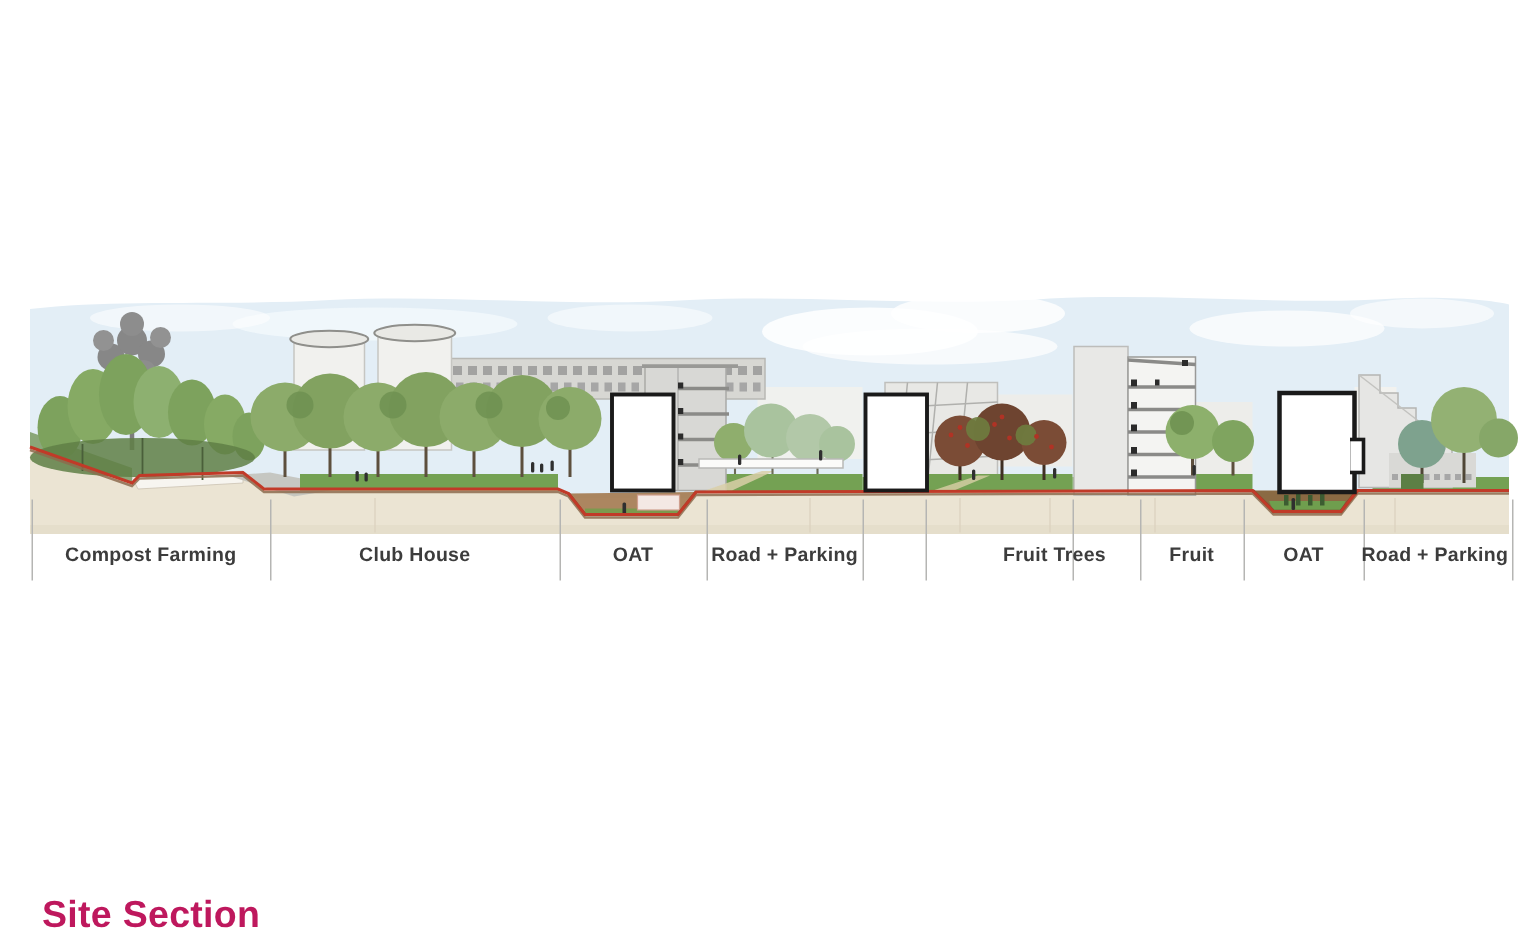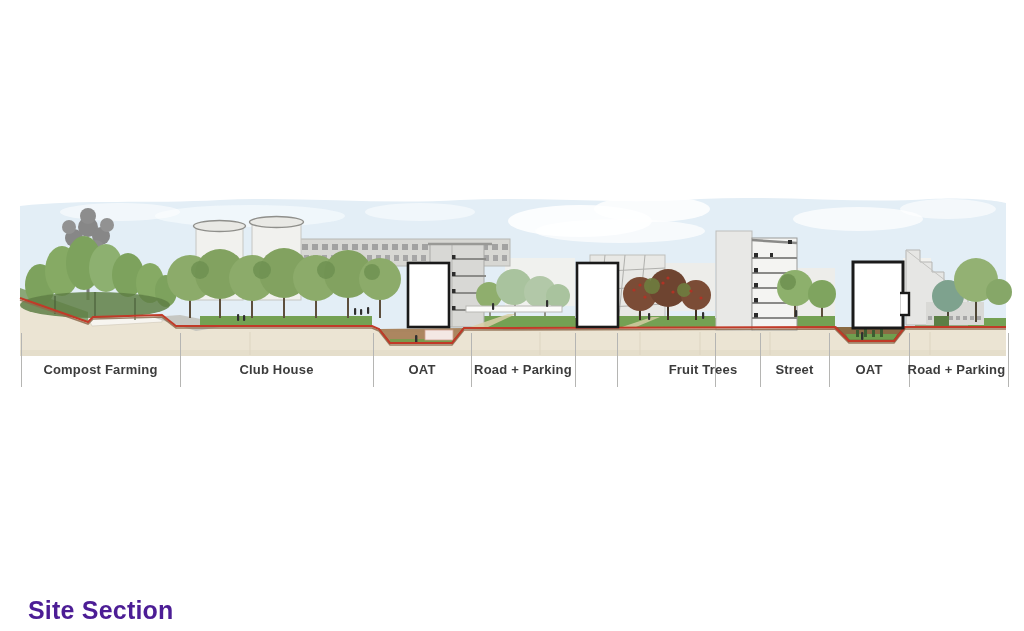--- a/index.html
+++ b/index.html
@@ -4,21 +4,21 @@
 <style>
   html,body{margin:0;padding:0;background:#ffffff;}
   .stage{position:relative;width:1024px;height:631px;background:#ffffff;overflow:hidden;
          font-family:"Liberation Sans", sans-serif;}
   .illustration{position:absolute;left:0;top:0;}
   .zone-label{position:absolute;top:361px;height:18px;line-height:18px;
               font-size:13px;font-weight:700;color:#3c3c3c;text-align:center;
               letter-spacing:.2px;white-space:nowrap;}
   .divider{position:absolute;top:333px;width:1px;height:54px;background:#b5b5b3;}
   .page-title{position:absolute;left:28px;top:596px;font-size:25px;font-weight:600;
-              color:#4c1d95;letter-spacing:.2px;}
+              color:#be185d;letter-spacing:.2px;}
 </style>
 </head>
 <body>
 
 <div class="stage">
 
   <svg class="illustration" width="1024" height="631" viewBox="0 0 1024 631">
 
     <g>
       <path d="M20,206 C80,199 150,204 220,200 C300,196 380,205 460,200 C540,196 620,205 700,199
@@ -311,18 +311,18 @@
   <div class="divider" style="left:760px;"></div>
   <div class="divider" style="left:829px;"></div>
   <div class="divider" style="left:909px;"></div>
   <div class="divider" style="left:1008px;"></div>
 
   <div class="zone-label" style="left:21px;width:159px;">Compost Farming</div>
   <div class="zone-label" style="left:180px;width:193px;">Club House</div>
   <div class="zone-label" style="left:373px;width:98px;">OAT</div>
   <div class="zone-label" style="left:471px;width:104px;">Road + Parking</div>
   <div class="zone-label" style="left:654px;width:98px;">Fruit Trees</div>
-  <div class="zone-label" style="left:760px;width:69px;">Street</div>
+  <div class="zone-label" style="left:760px;width:69px;">Fruit</div>
   <div class="zone-label" style="left:829px;width:80px;">OAT</div>
   <div class="zone-label" style="left:905px;width:103px;">Road + Parking</div>
 
   <div class="page-title">Site Section</div>
 </div>
 
 </body></html>

